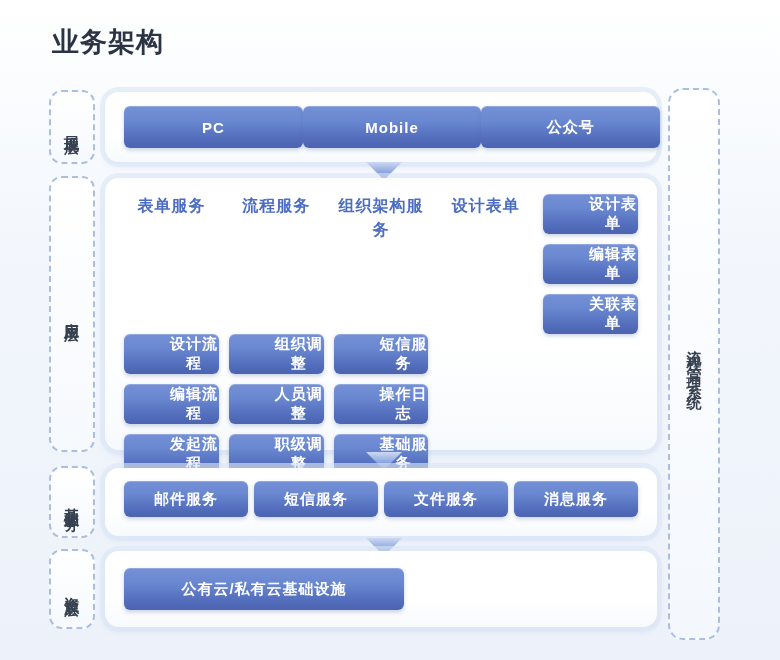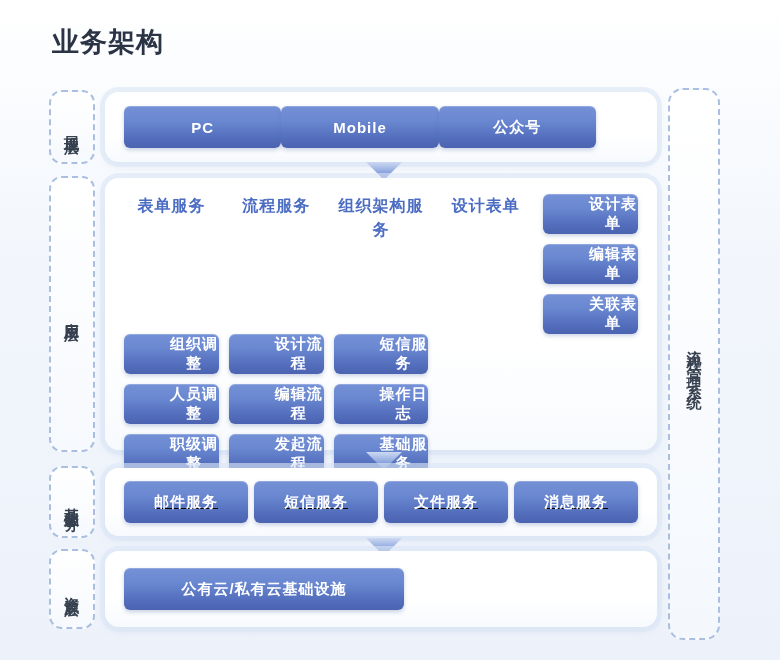--- a/index.html
+++ b/index.html
@@ -99,21 +99,21 @@
     align-items: center;
     justify-content: center;
     text-align: center;
   }
 
   
   #panel-presentation { top: 92px; height: 70px; }
   .present-row {
     position: absolute;
     left: 19px; top: 14px;
-    width: 472px; height: 42px;
+    width: 536px; height: 42px;
     display: flex;
     gap: 0;
   }
   .present-row .pill { flex: 1; }
 
   
   .arrow {
     position: absolute;
     left: 364px;
     width: 40px;
@@ -141,24 +141,23 @@
     padding-bottom: 9px;
   }
   .app-col { display: flex; flex-direction: column; gap: 10px; }
   .app-col .pill { height: 40px; padding-left: 45px; }
 
   
   #panel-basic { top: 468px; height: 68px; }
   .basic-row {
     position: absolute;
     left: 19px; top: 13px;
-    width: 514px; height: 42px;
+    width: 514px; height: 36px;
     display: flex;
     gap: 6px;
-    text-decoration: underline;
   }
   .basic-row .pill { flex: 1; }
 
   
   #panel-resource { top: 551px; height: 76px; }
   .resource-row {
     position: absolute;
     left: 19px; top: 17px;
     width: 514px; height: 42px;
     display: flex;
@@ -220,30 +219,30 @@
     <div class="col-title">组织架构服务</div>
     <div class="col-title">设计表单</div>
 
     <div class="app-col">
       <div class="pill">设计表单</div>
       <div class="pill">编辑表单</div>
       <div class="pill">关联表单</div>
     </div>
 
     <div class="app-col">
-      <div class="pill">组织调整</div>
-      <div class="pill">人员调整</div>
-      <div class="pill">职级调整</div>
-    </div>
-
-    <div class="app-col">
       <div class="pill">设计流程</div>
       <div class="pill">编辑流程</div>
       <div class="pill">发起流程</div>
       <div class="pill">审批流程</div>
+    </div>
+
+    <div class="app-col">
+      <div class="pill">组织调整</div>
+      <div class="pill">人员调整</div>
+      <div class="pill">职级调整</div>
     </div>
 
     <div class="app-col">
       <div class="pill">短信服务</div>
       <div class="pill">操作日志</div>
       <div class="pill">基础服务</div>
     </div>
 
   </div>
 </div>

